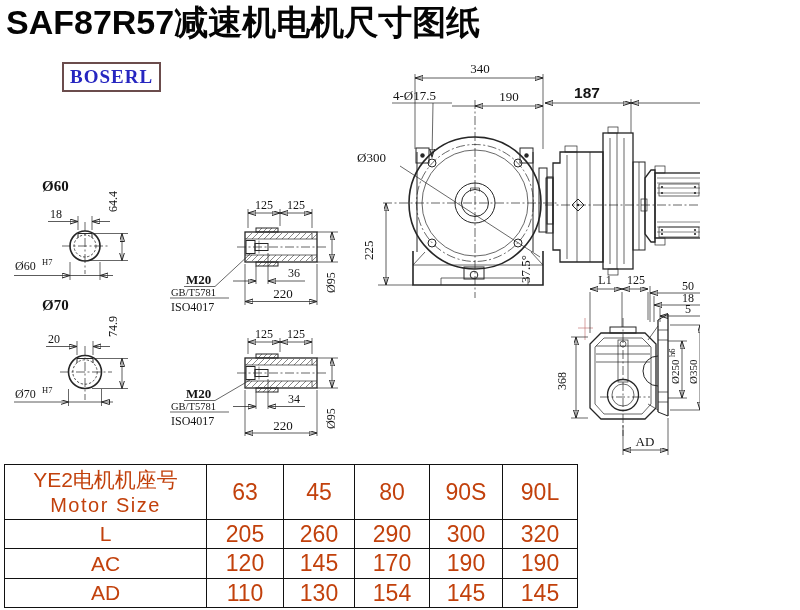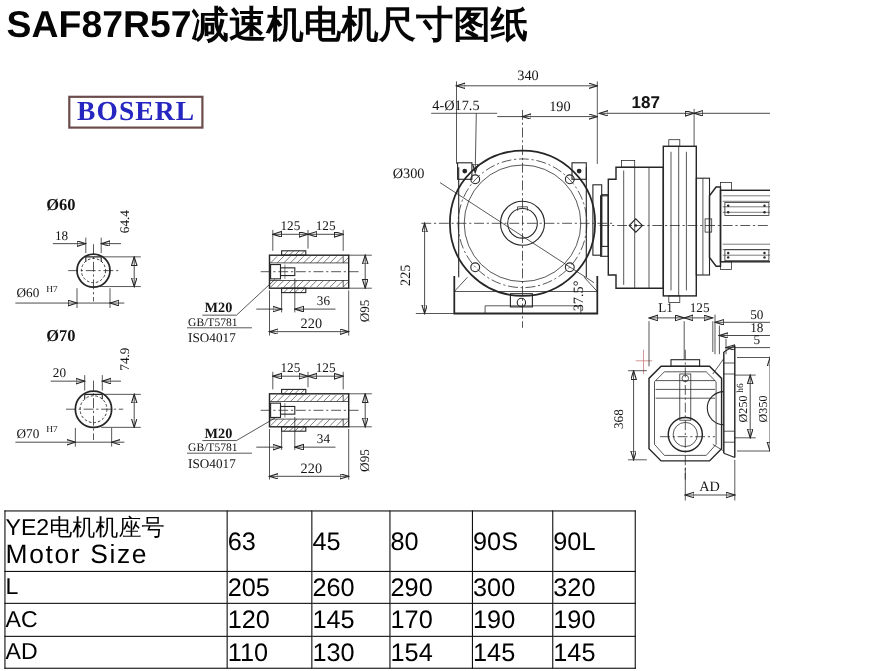--- a/index.html
+++ b/index.html
@@ -2,42 +2,42 @@
 <html><head>
 <meta charset="utf-8">
 <style>
   html,body{margin:0;padding:0;background:#fff;}
   .stage{position:relative;width:700px;height:610px;background:#fff;overflow:hidden;
          font-family:"Liberation Sans",sans-serif;}
   .title{position:absolute;left:6px;top:0px;font-size:34px;font-weight:bold;color:#050505;
          letter-spacing:0px;white-space:nowrap;font-family:"Liberation Sans",sans-serif;}
   .logo{position:absolute;left:62px;top:62px;border:2px solid #6b4c4c;background:#fff;
         padding:1px 6px;color:#2626c0;font-family:"Liberation Serif",serif;font-weight:bold;
-        font-size:25px;letter-spacing:1px;line-height:24px;margin-top:25px;}
+        font-size:19px;letter-spacing:1px;line-height:24px;}
   #dwg{position:absolute;left:0;top:0;}
   #dwg line,#dwg path,#dwg rect,#dwg circle,#dwg polygon,#dwg polyline{stroke:#262626;fill:none;stroke-width:1px;}
   #dwg .w2{stroke-width:1.6px;} #dwg .w15{stroke-width:1.3px;} #dwg .w1{stroke-width:1px;}
   #dwg .w07{stroke-width:0.7px;} #dwg .w05{stroke-width:0.55px;}
   #dwg .cl{stroke-width:0.7px;stroke-dasharray:9 2.5 2 2.5;}
   #dwg .bdash{stroke-width:0.8px;stroke-dasharray:2.4 1.8;}
   #dwg .dim{stroke-width:0.75px;}
   #dwg .fillk{fill:#262626;stroke:none;}
   #dwg .red{stroke:#c06a6a;stroke-width:0.9px;opacity:0.7;}
   #dwg text{fill:#141414;stroke:none;font-family:"Liberation Serif","DejaVu Serif",serif;font-size:13px;}
   #dwg .t12{font-size:12px;} #dwg .t11{font-size:11px;} #dwg .t10{font-size:10.5px;}
   #dwg .t15b{font-size:15px;font-weight:bold;} #dwg .sup{font-size:8.5px;}
   #dwg .bold{font-weight:bold;}
   #dwg .sansb{font-family:"Liberation Sans",sans-serif;font-weight:bold;font-size:15.5px;}
   #dwg .mid{text-anchor:middle;} #dwg .end{text-anchor:end;}
   .dimtable{position:absolute;left:4px;top:464px;}
   .dimtable table{border-collapse:collapse;}
-  .dimtable td{border:1.6px solid #111;vertical-align:middle;color:#000000;
+  .dimtable td{border:1.6px solid #111;text-align:center;vertical-align:middle;color:#c2410c;
                font-family:"Liberation Sans",sans-serif;padding:0;}
   .dimtable .hd1{font-size:21px;line-height:25px;}
-  .dimtable .hd2{font-size:24px;letter-spacing:1.5px;line-height:26px;}
+  .dimtable .hd2{font-size:20px;letter-spacing:1.5px;line-height:26px;}
   .dimtable .sz{font-size:23px;margin-top:24px;}
   .dimtable .lbl{font-size:21px;}
   .dimtable .val{font-size:23px;}
 </style>
 </head>
 <body>
 
 <div class="stage">
 
   <div class="title">SAF87R57减速机电机尺寸图纸</div>

